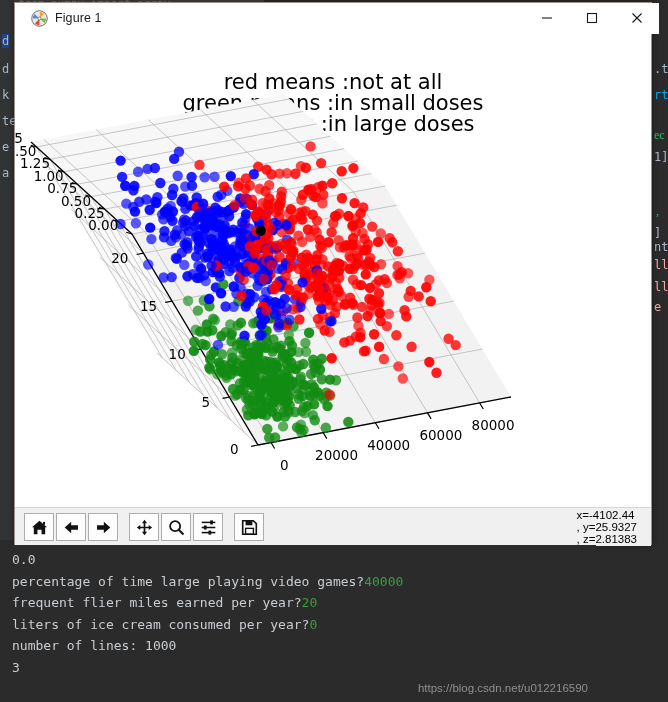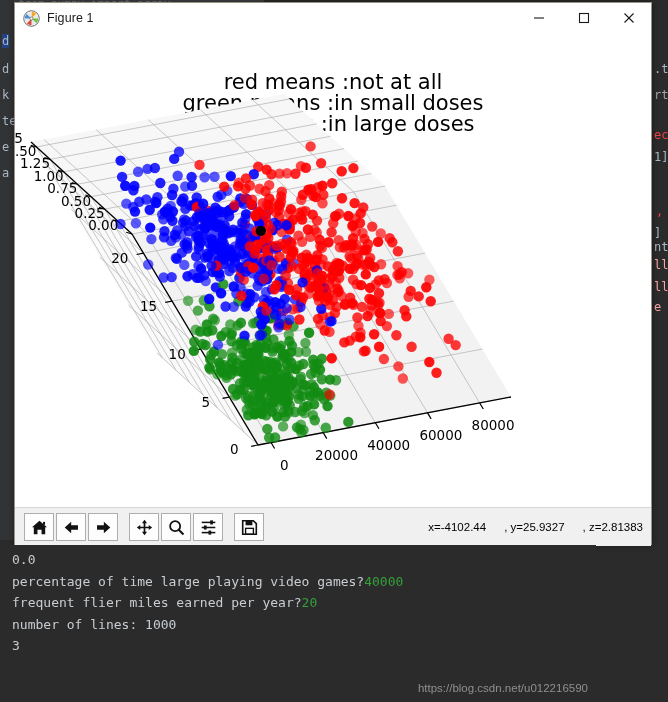--- a/index.html
+++ b/index.html
@@ -21,22 +21,22 @@
     background: #313335;
   }
   .editor-frag {
     position: absolute;
     font-family: "DejaVu Sans Mono", monospace;
     font-size: 12px;
     white-space: pre;
     color: #a9b7c6;
   }
   .frag-blue { color: #fca5a5; }
-  .frag-orange { color: #ef4444; }
-  .frag-gray { color: #a3a3a3; }
+  .frag-orange { color: #22c55e; font-family: Liberation Serif, serif; }
+  .frag-gray { color: #0ea5e9; }
   .frag-sel { background: #214283; color: #a9b7c6; }
 
   .ide-topbar {
     position: absolute; left: 14px; top: 0; width: 250px; height: 10px;
     background: #3c3f41;
   }
   .ide-topbar-text {
     position: absolute; left: 18px; top: -2px;
     font-family: "DejaVu Sans Mono", monospace;
     font-size: 11px; color: #7a7f82; white-space: pre;
@@ -51,20 +51,21 @@
     border: 1px solid #9a9287;
     box-sizing: border-box;
     box-shadow: 0 0 6px rgba(0,0,0,0.45);
   }
   .titlebar {
     position: relative;
     height: 30px; width: 100%;
     background: #ffffff;
     display: flex; align-items: center;
     border-bottom: 1px solid #ffffff;
+    padding-left: 8px;
   }
   .title-icon {
     width: 17px; height: 17px; margin-left: 8px; margin-right: 7px;
     position: relative; flex: 0 0 auto;
   }
   .title-text {
     font-size: 12.5px; color: #1a1a1a; letter-spacing: 0.1px;
   }
   .win-btns { margin-left: auto; display: flex; height: 30px; }
   .win-btn {
@@ -102,23 +103,23 @@
   .tb-btn {
     width: 28px; height: 26px; margin: 0 1px;
     background: #fdfdfd;
     border: 1px solid #adadad;
     display: flex; align-items: center; justify-content: center;
     cursor: pointer;
   }
   .tb-sep { width: 9px; }
   .tb-first { margin-left: 9px; }
   .coords {
-    margin-left: auto; margin-right: 8px;
+    margin-left: auto; margin-right: 14px;
     font-size: 11.5px; color: #000;
-    display: flex; gap: 18px;
+    display: flex; gap: 0; flex-direction: column;
   }
 
   
   .console {
     position: absolute;
     left: 0; top: 545px; width: 596px; height: 157px;
     background: #2b2b2b;
     font-family: "DejaVu Sans Mono", monospace;
     font-size: 13px;
     color: #c8cdd2;
@@ -1357,18 +1358,19 @@
         <span>, y=25.9327</span>
         <span>, z=2.81383</span>
       </div>
     </div>
   </div>
 
   <div class="console">
     <div class="cline"><span>0.0</span><span class="cin"></span></div>
     <div class="cline"><span>percentage of time large playing video games?</span><span class="cin">40000</span></div>
     <div class="cline"><span>frequent flier miles earned per year?</span><span class="cin">20</span></div>
+    <div class="cline"><span>liters of ice cream consumed per year?</span><span class="cin">0</span></div>
     <div class="cline"><span>number of lines: 1000</span><span class="cin"></span></div>
     <div class="cline"><span>3</span><span class="cin"></span></div>
     <div class="watermark">https://blog.csdn.net/u012216590</div>
   </div>
 
 </div>
 
 </body></html>

